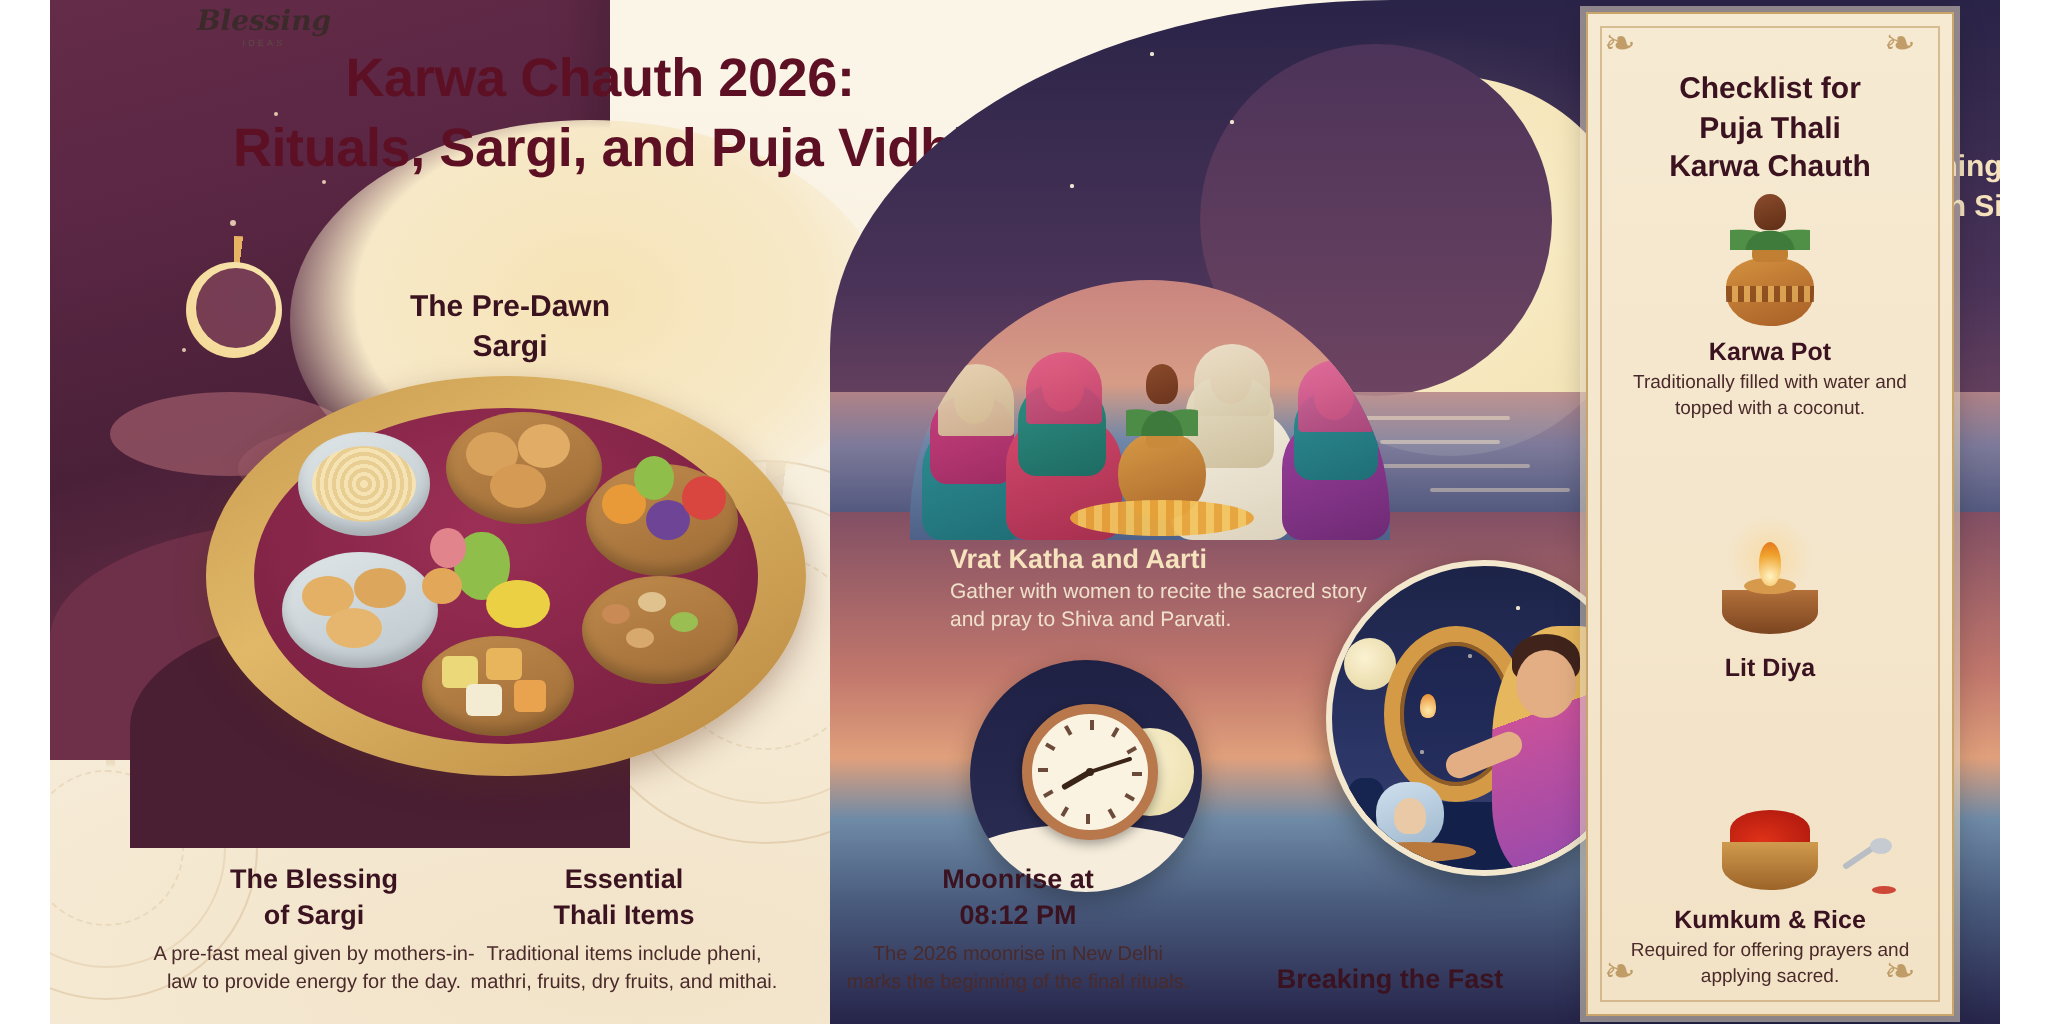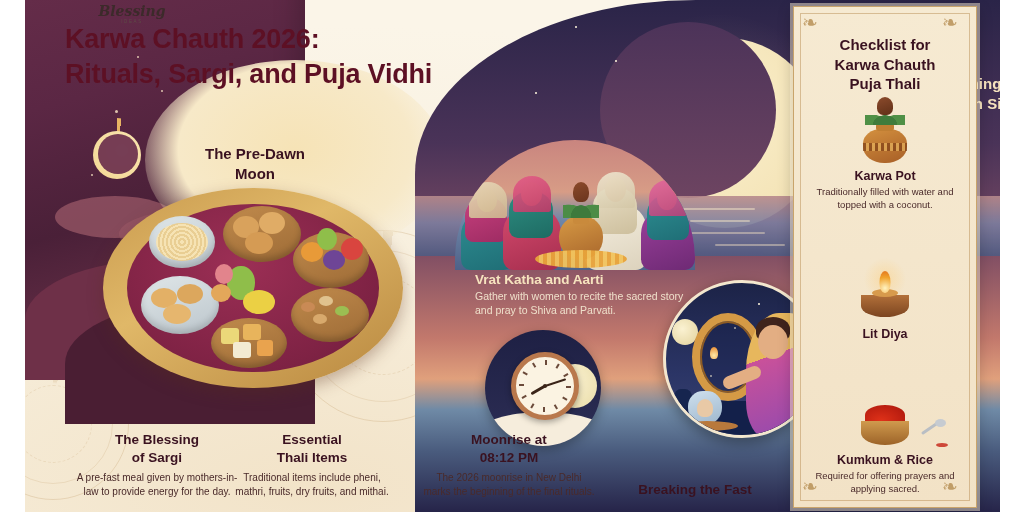--- a/index.html
+++ b/index.html
@@ -119,21 +119,21 @@
      background:linear-gradient(160deg,#E7B75D 0 34%,#C9519A 34%,#8E49B0 100%);}
   .lady-arm{position:absolute;background:#E3AE83;border-radius:10px;}
   .lota{position:absolute;left:22px;bottom:10px;width:34px;height:34px;border-radius:46% 46% 52% 52%;
      background:linear-gradient(160deg,#CFE0EE,#9DB6CC);}
   .mini-moon{position:absolute;left:6px;top:36px;width:26px;height:26px;border-radius:50%;
      background:radial-gradient(circle at 40% 38%,#FBF2D2,#E2D29C);}
   .tinystar{position:absolute;width:1.5px;height:1.5px;border-radius:50%;background:#FFF6DD;opacity:.9;}
 
   
   .title{position:absolute;left:40px;top:22px;width:470px;font-weight:bold;font-size:27px;line-height:1.28;
-     color:#5D1024;letter-spacing:-.2px;}
+     color:#5D1024;letter-spacing:-.2px;text-align:center;}
   .logo{position:absolute;left:52px;top:4px;width:110px;height:22px;text-align:center;}
   .logo-main{font-family:"DejaVu Serif",serif;font-style:italic;font-weight:bold;font-size:14px;color:#3C2A2A;line-height:1;}
   .logo-sub{font-size:4.5px;letter-spacing:1.6px;color:#5E4A46;margin-top:1px;}
 
   .h-dark{color:#3A1220;font-weight:bold;margin-top:24px;}
   .h-light{color:#F6E3BE;font-weight:bold;}
   .p-dark{color:#4A2A2A;}
   .p-light{color:#EFE0CB;}
 
   .predawn{position:absolute;left:135px;top:120px;width:190px;text-align:center;font-size:15px;line-height:1.3;}
@@ -234,21 +234,21 @@
     <div class="logo-sub">IDEAS</div>
   </div>
 
   <div class="title">
     <div>Karwa Chauth 2026:</div>
     <div>Rituals, Sargi, and Puja Vidhi</div>
   </div>
 
   <div class="predawn h-dark">
     <div>The Pre-Dawn</div>
-    <div>Moon</div>
+    <div>Sargi</div>
   </div>
 
   <div class="thali">
     <div class="thali-rim"></div>
     <div class="thali-dots"></div>
     <div class="thali-inner">
 
       <div class="dish plate" style="left:22px;top:12px;width:66px;height:52px;">
         <div style="position:absolute;inset:7px;border-radius:50%;background:repeating-radial-gradient(circle,#F6E3B4 0 2px,#E9CE93 2px 4px);"></div>
       </div>
@@ -427,22 +427,22 @@
 
   <div class="panel">
     <div class="panel-inner"></div>
     <div class="flourish" style="left:8px;top:6px;">❧</div>
     <div class="flourish" style="right:8px;top:6px;">❧</div>
     <div class="flourish" style="left:8px;bottom:4px;">❧</div>
     <div class="flourish" style="right:8px;bottom:4px;">❧</div>
 
     <div class="panel-title">
       <div>Checklist for</div>
+      <div>Puja Thali</div>
       <div>Karwa Chauth</div>
-      <div>Puja Thali</div>
     </div>
 
     <div class="cl-item" style="top:104px;">
       <div class="cl-icon">
         <div class="pot">
             <div class="pot-band"></div>
           </div>
         <div class="pot-neck"></div>
         <div class="pot-leaves"></div>
         <div class="pot-coco"></div>

